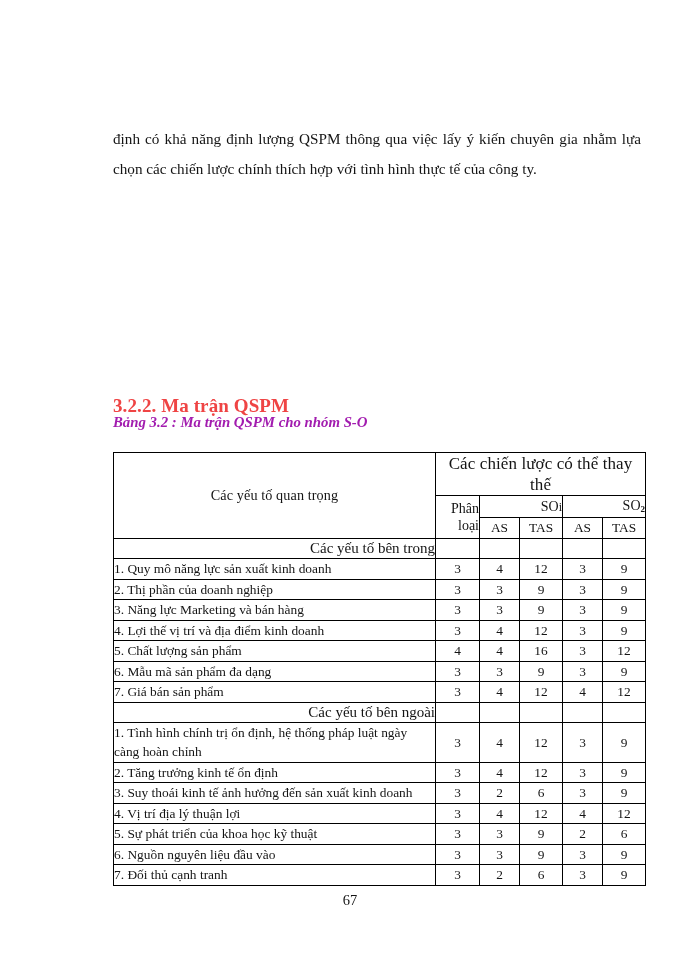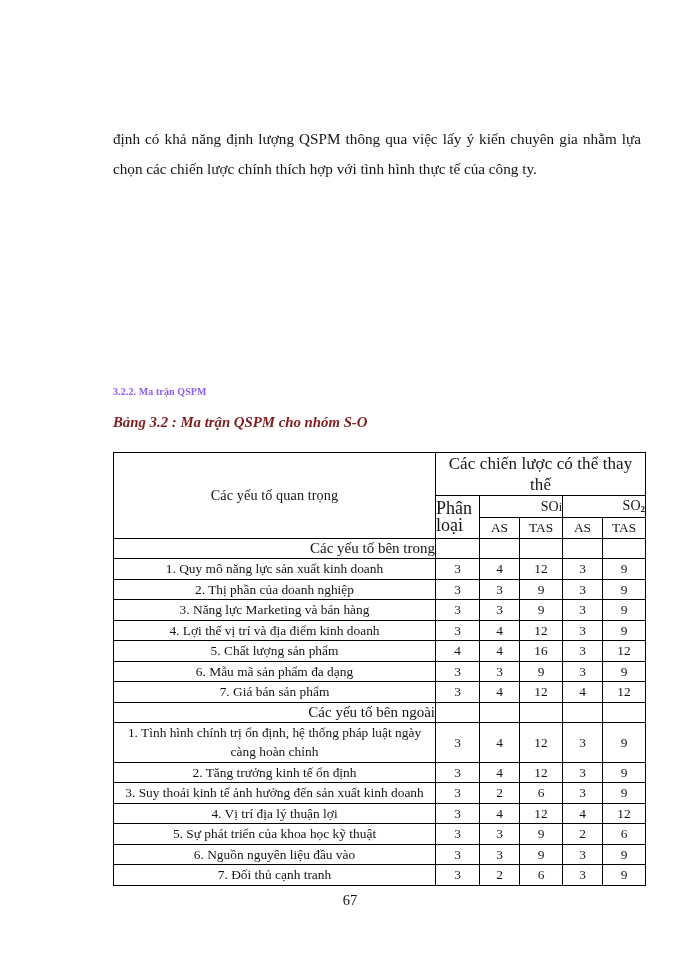--- a/index.html
+++ b/index.html
@@ -37,33 +37,33 @@
     text-align: justify;
     text-justify: inter-word;
     color: #141414;
   }
 
   
   .section-heading {
     position: absolute;
     left: 113px;
     top: 376px;
-    font-size: 10px;
+    font-size: 19px;
     font-weight: bold;
     letter-spacing: 0.1px;
-    color: #8b5cf6;
+    color: #ef4444;
   }
   .table-caption {
     position: absolute;
     left: 113px;
     top: 414px;
     font-size: 14.8px;
     font-weight: bold;
     font-style: italic;
-    color: #7f1d1d;
+    color: #a21caf;
   }
 
   
   .qspm-table-wrap {
     position: absolute;
     left: 113px;
     top: 452px;
     width: 532px;
   }
   table.qspm {
@@ -96,22 +96,22 @@
     line-height: 21px;
     letter-spacing: 0.1px;
   }
   .hdr-factors {
     text-align: center;
     font-weight: bold;
     font-size: 14.2px;
     letter-spacing: 0.1px;
   }
   .hdr-phan {
-    text-align: left;
-    font-size: 18px;
+    text-align: right;
+    font-size: 14px;
     line-height: 17px;
     padding: 1px 2px;
   }
   .hdr-so {
     text-align: right;
     font-weight: bold;
     font-size: 14px;
     height: 20px;
     line-height: 20px;
   }
@@ -138,21 +138,21 @@
   
   .cell-group {
     font-weight: bold;
     font-size: 15px;
     padding: 1px 0 1px 2px;
     height: 19px;
     line-height: 19px;
     text-align: right;
   }
   .cell-factor {
-    text-align: center;
+    text-align: left;
     padding: 1px 2px 1px 2px;
     line-height: 19.5px;
     height: 19px;
   }
   .cell-num {
     text-align: center;
     height: 19px;
     line-height: 19px;
   }
   .cell-blank { height: 19px; }

